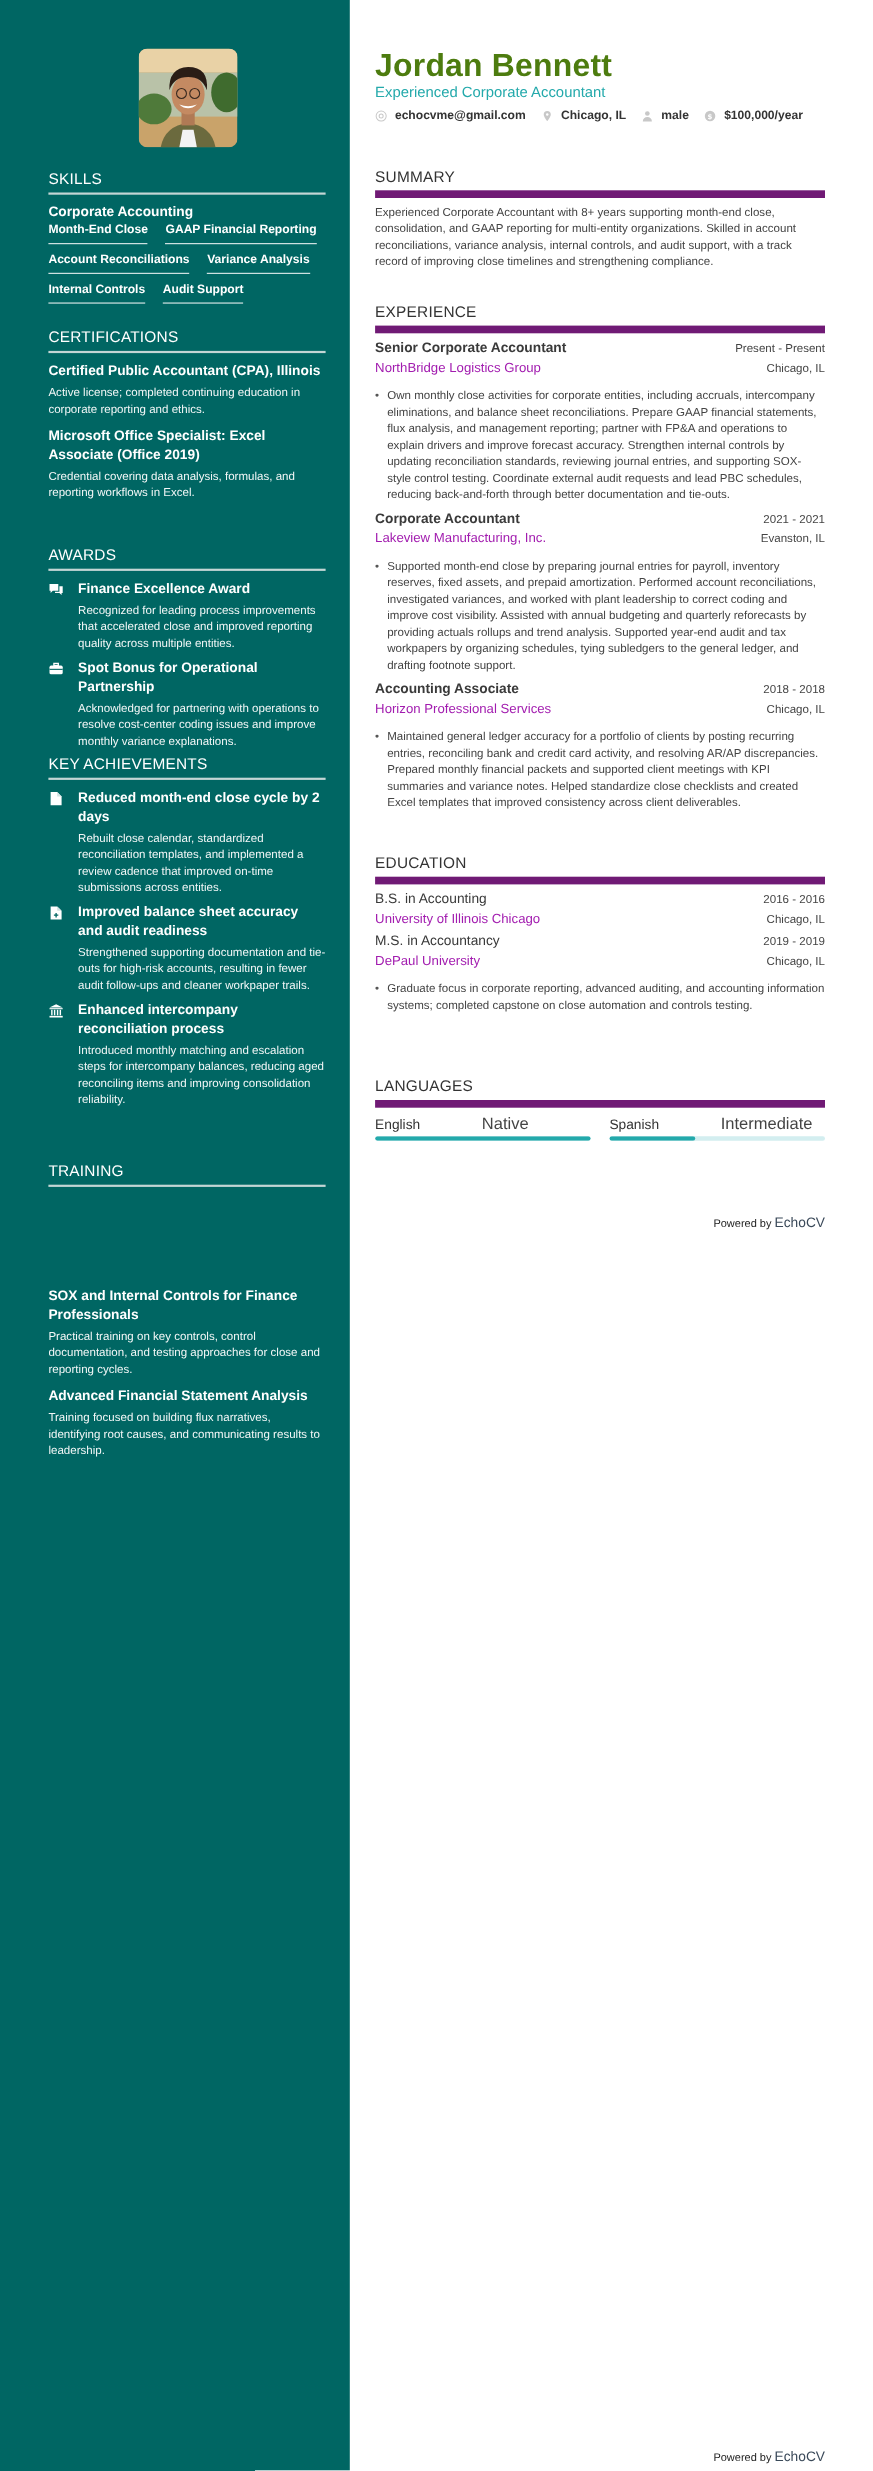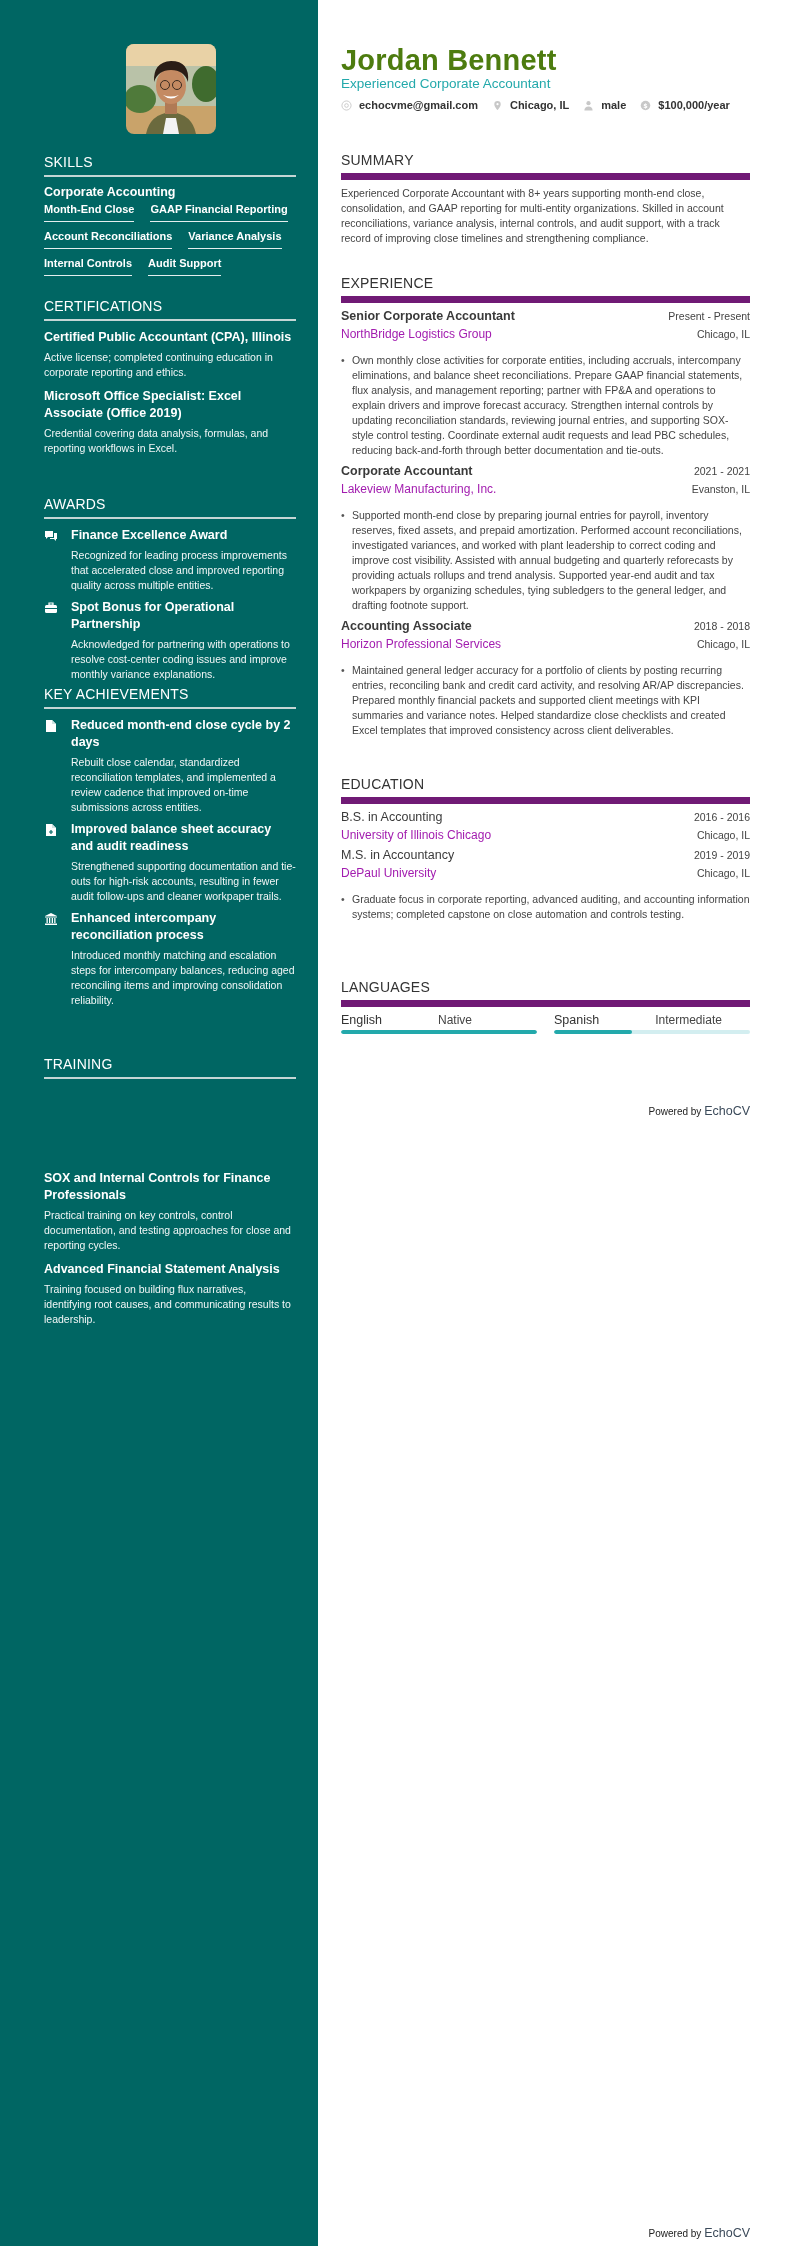--- a/index.html
+++ b/index.html
@@ -42,21 +42,21 @@
   .e-loc { font-size: 10.5px; color: #444; }
   .e-bullets { list-style: none; margin-top: 12px; }
   .e-bullets li { position: relative; padding-left: 11px; font-size: 10.5px; line-height: 15px; color: #444; }
   .e-bullets li::before { content: "•"; position: absolute; left: 0; top: 0; color: #555; }
   .ed-degree { font-size: 12.5px; color: #3a3a3a; }
 
   .langs { display: flex; justify-content: space-between; }
   .lang { width: 196px; }
   .lang-head { display: flex; align-items: baseline; }
   .lang-name { font-size: 12.5px; color: #333; margin-right: 8px; }
-  .lang-level { font-size: 12px; color: #444; padding-left: 48px; }
+  .lang-level { font-size: 15px; color: #444; padding-left: 48px; }
   .bar { margin-top: 3px; height: 4px; background: #d3eef0; border-radius: 2px; overflow: hidden; }
   .bar-fill { height: 4px; background: #23a9ab; border-radius: 2px; }
 
   .powered { position: absolute; right: 44px; font-size: 10px; color: #222; }
   .powered .brand { font-size: 12.5px; color: #3b4a5a; }
 </style>
 </head>
 <body>
 
 <div class="sidebar">

